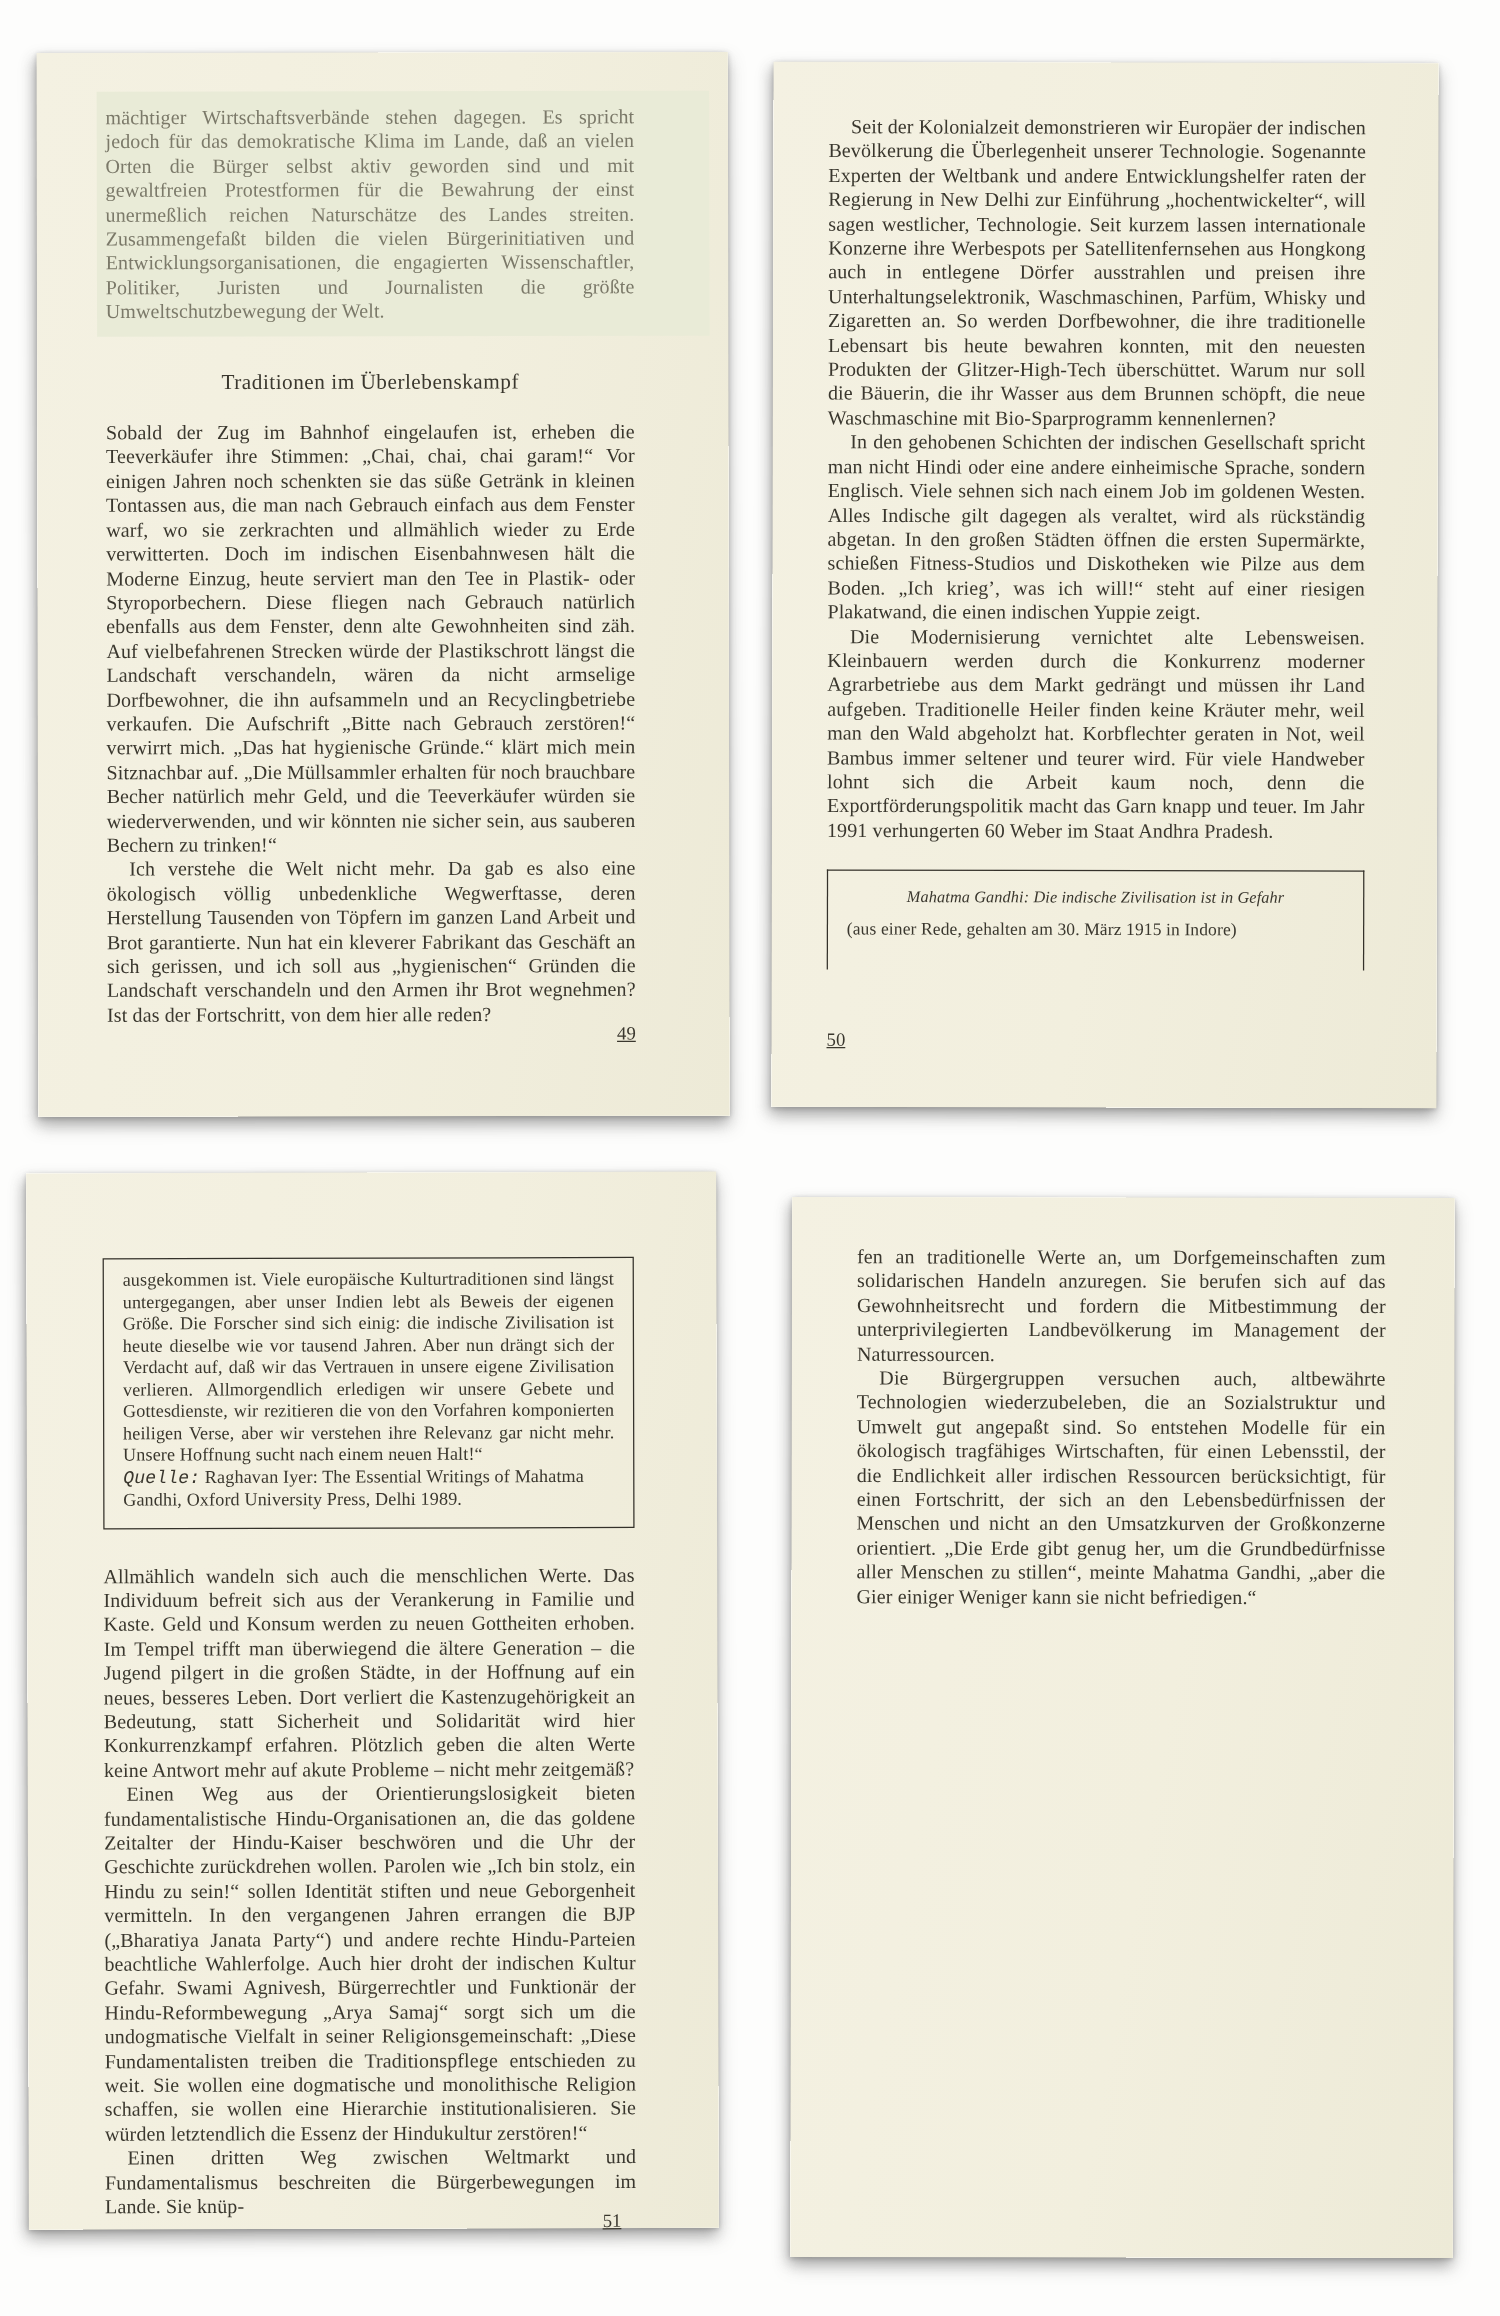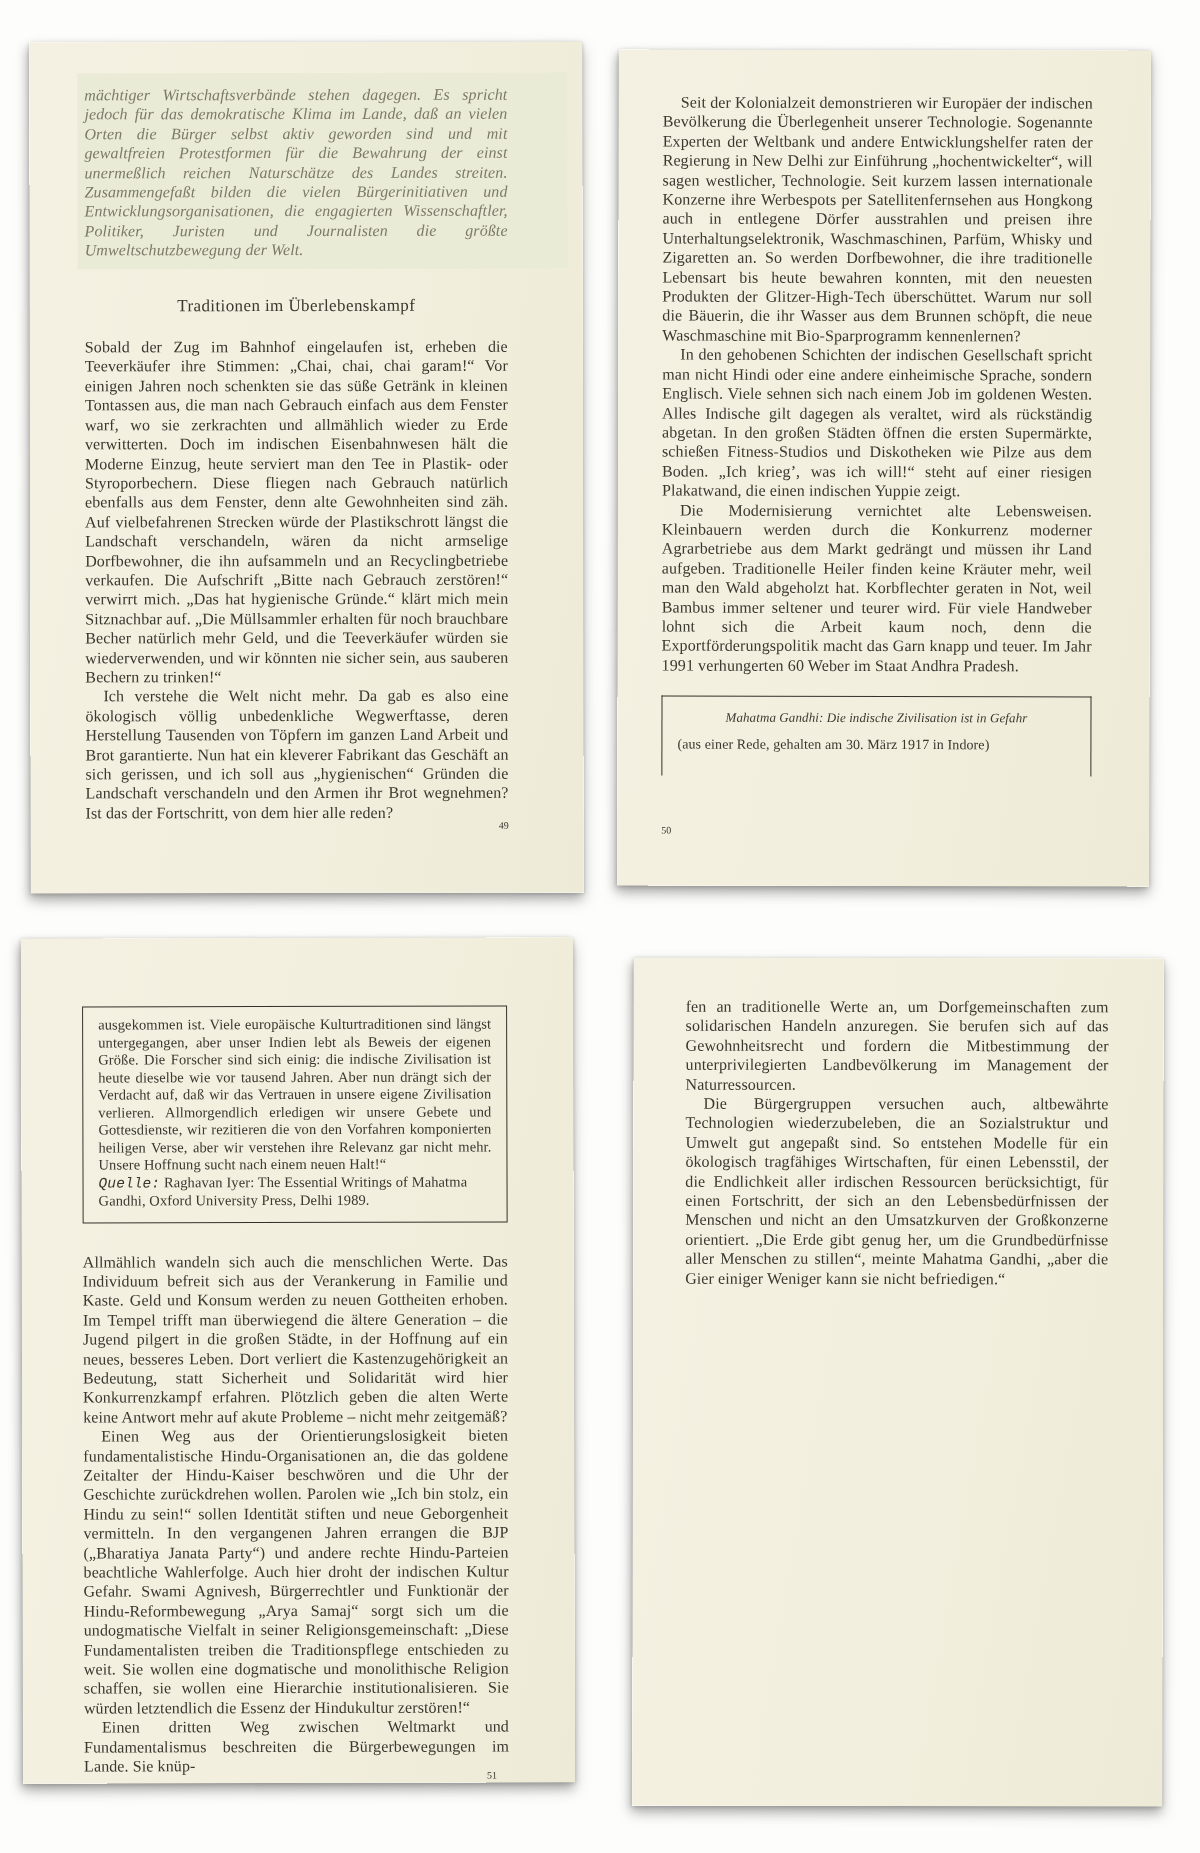--- a/index.html
+++ b/index.html
@@ -23,21 +23,20 @@
     letter-spacing: 0.1px;
   }
   .col p { margin: 0; }
   p.in { text-indent: 18px; }
   p.ni { text-indent: 0; }
   .hl {
     background: #e9ebd7;
     color: #7b7969;
     margin: -12px -60px 0 -7px;
     padding: 12px 60px 9px 7px;
-    font-style: italic;
   }
   h2.head {
     font-size: 17px;
     font-weight: normal;
     text-align: center;
     letter-spacing: 0.4px;
     margin: 27px 0 22px 0;
     color: #3a372e;
   }
   .gbox {
@@ -53,22 +52,23 @@
     text-align: center;
     font-size: 13px;
     margin: 3px 0 9px 0;
   }
   .box-sub { font-size: 14px; margin: 0 0 9px 0; text-align: left; }
   .box-body { text-align: justify; margin: 0; }
   .box-src { text-align: left; margin: 9px 0 0 0; }
   .src-label { font-style: italic; font-family: Liberation Mono, monospace; }
   .pn {
     position: absolute;
-    font-size: 10px;
+    font-size: 15px;
     color: #3a372e;
+    text-decoration: underline;
   }
 </style>
 </head>
 <body>
 
 <div class="canvas">
 
   <div class="sheet" style="left:30px; top:42px; width:553px; height:851px; transform:rotate(-0.1deg);">
     <div class="col" style="padding:43px 75px 0 55px;">
       <div class="hl ni">mächtiger Wirtschaftsverbände stehen dagegen. Es spricht jedoch für das demokratische Klima im Lande, daß an vielen Orten die Bürger selbst aktiv geworden sind und mit gewaltfreien Protestformen für die Bewahrung der einst unermeßlich reichen Naturschätze des Landes streiten. Zusammengefaßt bilden die vielen Bürgerinitiativen und Entwicklungsorganisationen, die engagierten Wissenschaftler, Politiker, Juristen und Journalisten die größte Umweltschutzbewegung der Welt.</div>
@@ -79,21 +79,21 @@
     <span class="pn" style="right:75px; top:778px;">49</span>
   </div>
 
   <div class="sheet" style="left:618px; top:50px; width:532px; height:836px; transform:rotate(0.12deg);">
     <div class="col" style="padding:43px 58px 0 44px;">
       <p class="in">Seit der Kolonialzeit demonstrieren wir Europäer der indischen Bevölkerung die Überlegenheit unserer Technologie. Sogenannte Experten der Weltbank und andere Entwicklungshelfer raten der Regierung in New Delhi zur Einführung „hochentwickelter“, will sagen westlicher, Technologie. Seit kurzem lassen internationale Konzerne ihre Werbespots per Satellitenfernsehen aus Hongkong auch in entlegene Dörfer ausstrahlen und preisen ihre Unterhaltungselektronik, Waschmaschinen, Parfüm, Whisky und Zigaretten an. So werden Dorfbewohner, die ihre traditionelle Lebensart bis heute bewahren konnten, mit den neuesten Produkten der Glitzer-High-Tech überschüttet. Warum nur soll die Bäuerin, die ihr Wasser aus dem Brunnen schöpft, die neue Waschmaschine mit Bio-Sparprogramm kennenlernen?</p>
       <p class="in">In den gehobenen Schichten der indischen Gesellschaft spricht man nicht Hindi oder eine andere einheimische Sprache, sondern Englisch. Viele sehnen sich nach einem Job im goldenen Westen. Alles Indische gilt dagegen als veraltet, wird als rückständig abgetan. In den großen Städten öffnen die ersten Supermärkte, schießen Fitness-Studios und Diskotheken wie Pilze aus dem Boden. „Ich krieg’, was ich will!“ steht auf einer riesigen Plakatwand, die einen indischen Yuppie zeigt.</p>
       <p class="in">Die Modernisierung vernichtet alte Lebensweisen. Kleinbauern werden durch die Konkurrenz moderner Agrarbetriebe aus dem Markt gedrängt und müssen ihr Land aufgeben. Traditionelle Heiler finden keine Kräuter mehr, weil man den Wald abgeholzt hat. Korbflechter geraten in Not, weil Bambus immer seltener und teurer wird. Für viele Handweber lohnt sich die Arbeit kaum noch, denn die Exportförderungspolitik macht das Garn knapp und teuer. Im Jahr 1991 verhungerten 60 Weber im Staat Andhra Pradesh.</p>
       <div class="gbox cut">
         <div class="box-title">Mahatma Gandhi: Die indische Zivilisation ist in Gefahr</div>
-        <div class="box-sub">(aus einer Rede, gehalten am 30. März 1917 in Indore)</div>
+        <div class="box-sub">(aus einer Rede, gehalten am 30. März 1915 in Indore)</div>
       </div>
     </div>
     <span class="pn" style="left:44px; top:775px;">50</span>
   </div>
 
   <div class="sheet" style="left:22px; top:938px; width:552px; height:845px; transform:rotate(-0.15deg);">
     <div class="col" style="padding:47px 66px 0 61px;">
       <div class="gbox">
         <p class="box-body">ausgekommen ist. Viele europäische Kulturtraditionen sind längst untergegangen, aber unser Indien lebt als Beweis der eigenen Größe. Die Forscher sind sich einig: die indische Zivilisation ist heute dieselbe wie vor tausend Jahren. Aber nun drängt sich der Verdacht auf, daß wir das Vertrauen in unsere eigene Zivilisation verlieren. Allmorgendlich erledigen wir unsere Gebete und Gottesdienste, wir rezitieren die von den Vorfahren komponierten heiligen Verse, aber wir verstehen ihre Relevanz gar nicht mehr. Unsere Hoffnung sucht nach einem neuen Halt!“</p>
         <p class="box-src"><span class="src-label">Quelle:</span><span> Raghavan Iyer: The Essential Writings of Mahatma Gandhi, Oxford University Press, Delhi 1989.</span></p>

